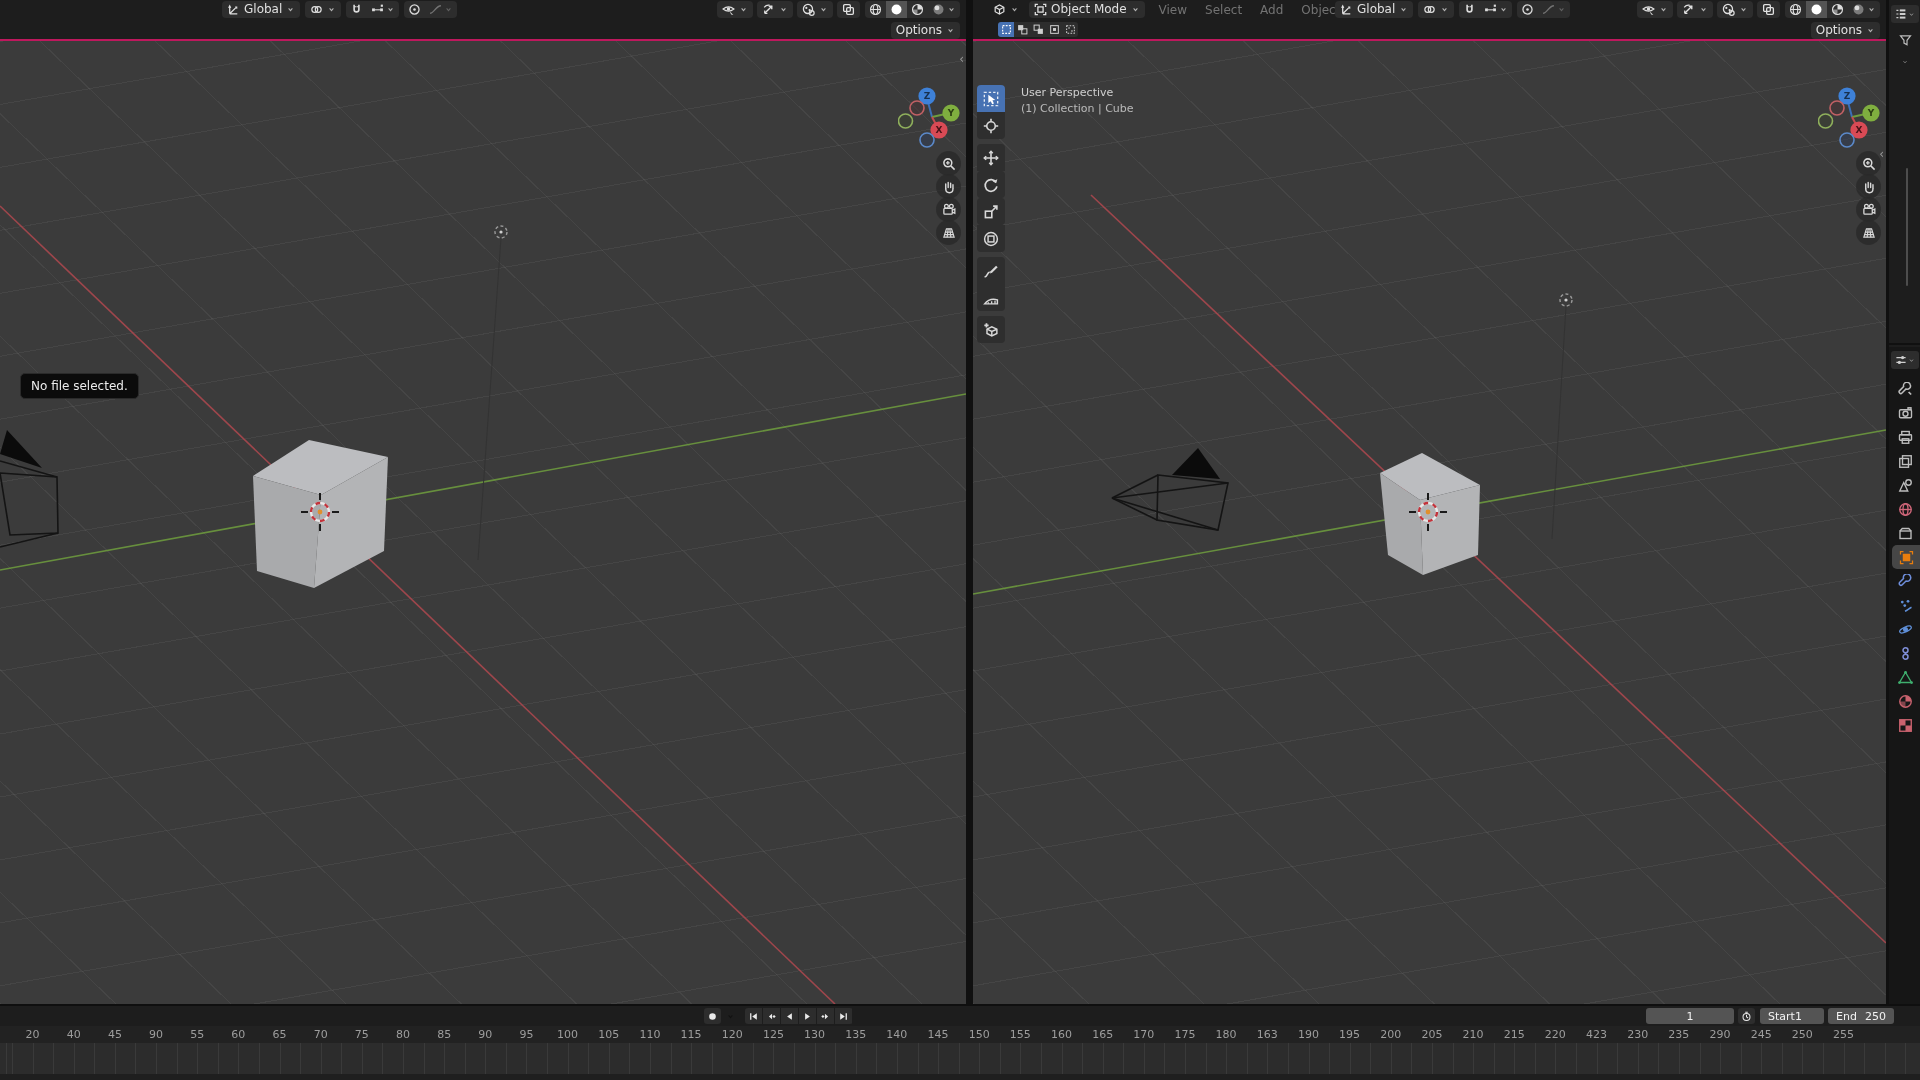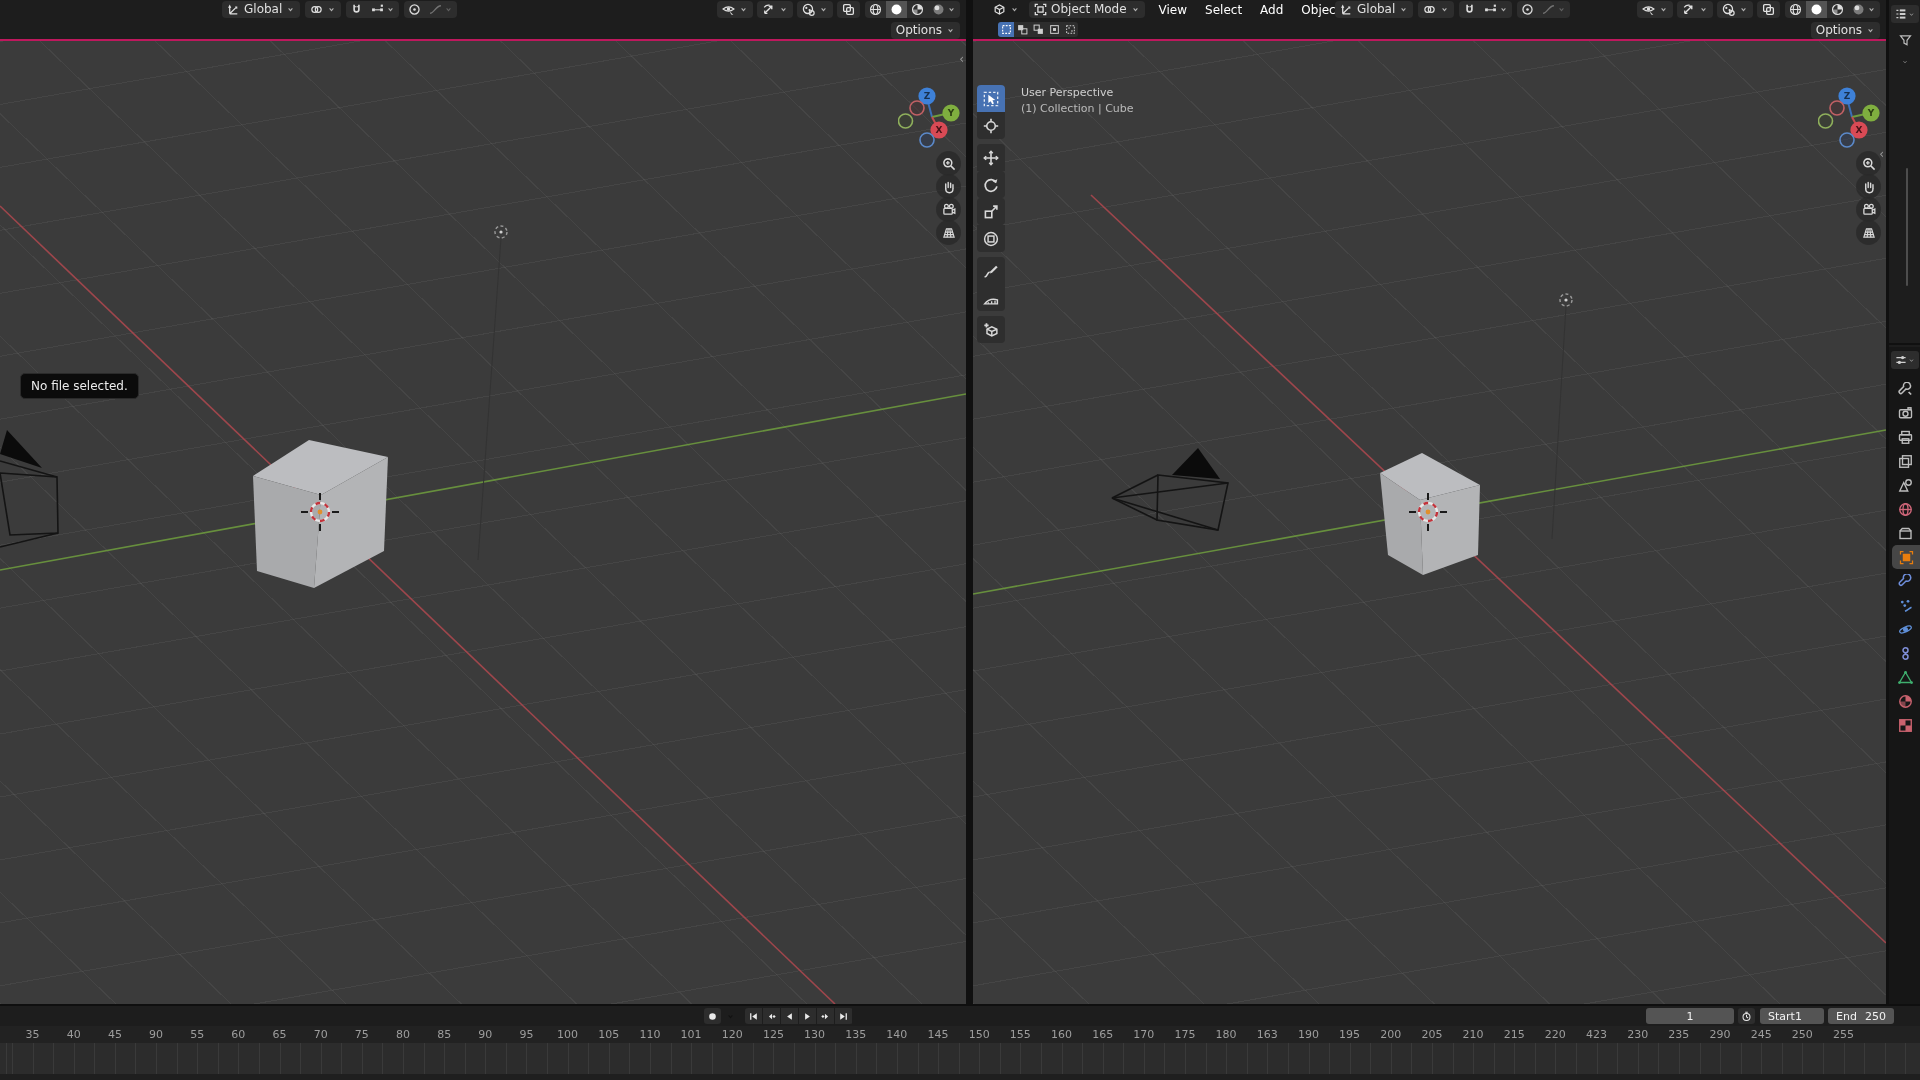--- a/index.html
+++ b/index.html
@@ -26,21 +26,21 @@
   .chev{width:9px;height:9px;display:block;opacity:.75;}
   .btn{display:inline-flex;align-items:center;gap:4px;background:#2d2d2d;border-radius:4px;height:17px;
     padding:0 5px;color:#e0e0e0;font-size:12px;line-height:17px;white-space:nowrap;}
   .flat{background:transparent;}
   .grp{display:inline-flex;align-items:stretch;background:#2d2d2d;border-radius:4px;height:17px;overflow:hidden;}
   .grp .seg{display:inline-flex;align-items:center;gap:2px;padding:0 4px;color:#dcdcdc;}
   .seg.active{background:#545454;color:#fff;}
   .dim{opacity:.4;}
   .cluster{position:absolute;top:1px;display:flex;align-items:center;gap:5px;}
   .menus{display:flex;align-items:center;}
-  .menu-item{color:#ffffff;font-size:12px;padding:0 9px;cursor:default;}
+  .menu-item{color:#737373;font-size:12px;padding:0 9px;cursor:default;}
   .options-btn{position:absolute;right:6px;top:2px;}
   .collapse-arrow{position:absolute;color:#9a9a9a;font-size:12px;line-height:12px;}
 
   
   .toolbar{position:absolute;left:4px;top:44px;display:flex;flex-direction:column;width:28px;}
   .tb{width:28px;height:27px;border-radius:4px;display:flex;align-items:center;justify-content:center;
     background:#2e2e2e;color:#d8d8d8;margin-bottom:0;}
   .tb .icon{width:16px;height:16px;}
   .tb.active{background:#4772b3;color:#fff;}
   .tb:nth-child(2),.tb:nth-child(6),.tb:nth-child(8){border-radius:0 0 4px 4px;}
@@ -1120,37 +1120,37 @@
           <span>1</span>
         </div>
         <div class="fld" style="width:66px;justify-content:space-between;">
           <span>End</span>
           <span>250</span>
         </div>
       </div>
     </div>
     <div class="ruler">
 
-    <span class="rl">35</span>
+    <span class="rl">20</span>
         <span class="rl">40</span>
         <span class="rl">45</span>
         <span class="rl">90</span>
         <span class="rl">55</span>
         <span class="rl">60</span>
         <span class="rl">65</span>
         <span class="rl">70</span>
         <span class="rl">75</span>
         <span class="rl">80</span>
         <span class="rl">85</span>
         <span class="rl">90</span>
         <span class="rl">95</span>
         <span class="rl">100</span>
         <span class="rl">105</span>
         <span class="rl">110</span>
-        <span class="rl">101</span>
+        <span class="rl">115</span>
         <span class="rl">120</span>
         <span class="rl">125</span>
         <span class="rl">130</span>
         <span class="rl">135</span>
         <span class="rl">140</span>
         <span class="rl">145</span>
         <span class="rl">150</span>
         <span class="rl">155</span>
         <span class="rl">160</span>
         <span class="rl">165</span>

